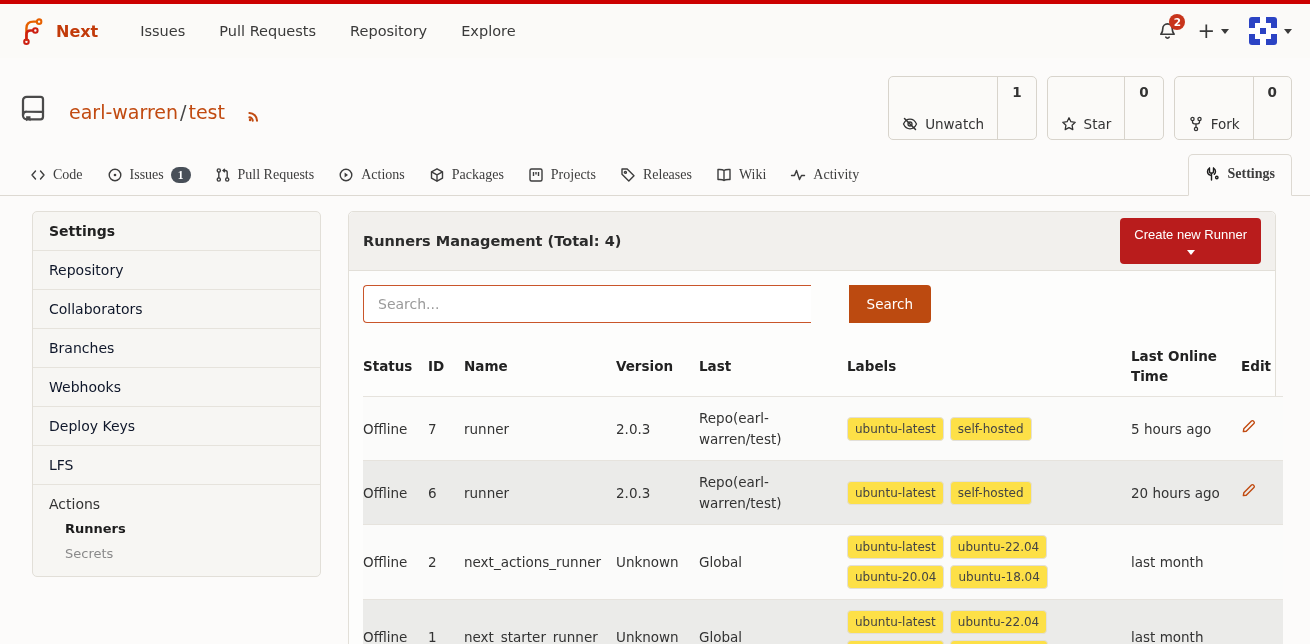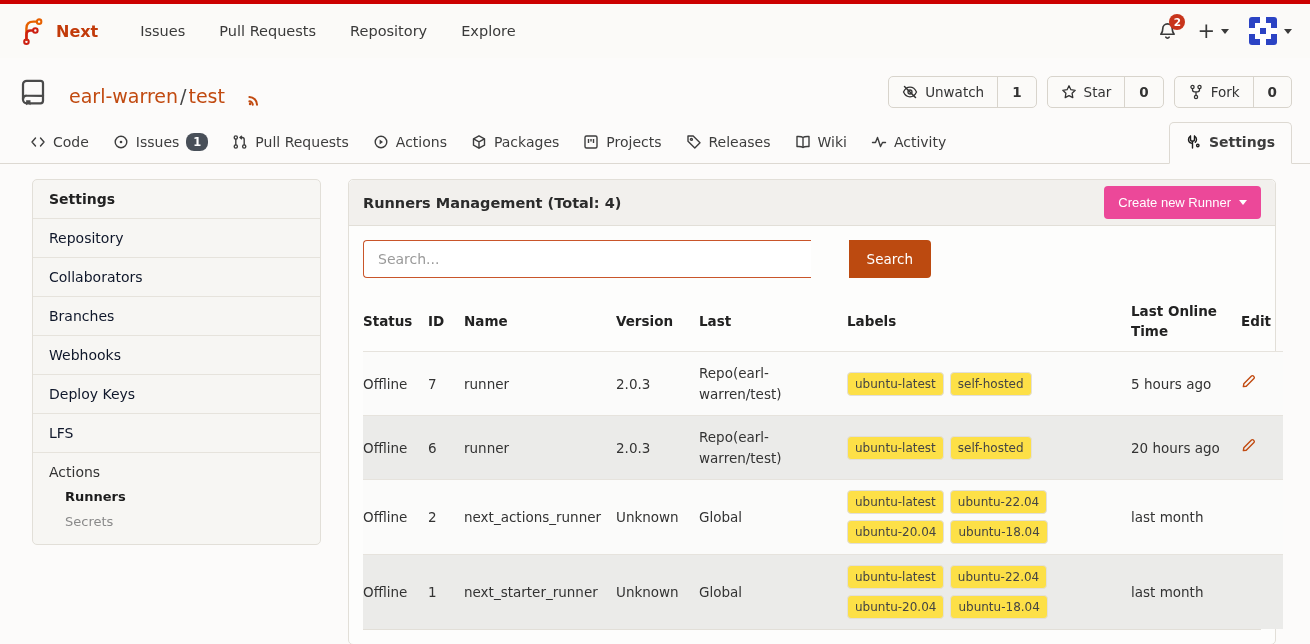--- a/index.html
+++ b/index.html
@@ -32,25 +32,25 @@
   .avatar-menu { display:flex; align-items:center; gap:7px; cursor:pointer; }
   .avatar { width:28px; height:28px; border-radius:3px; overflow:hidden; }
 
   
   .repo-header { display:flex; align-items:center; padding:18px 18px 10px 18px; }
   .repo-title { display:flex; align-items:flex-end; gap:21px; font-size:19px; }
   .repo-owner, .repo-name { color:#c14a10; cursor:pointer; }
   .repo-sep { color:#444; margin:0 2px; }
   .repo-actions { margin-left:auto; display:flex; gap:10px; }
   .btn-group { display:flex; border:1px solid #d8d4cc; border-radius:5px; background:#fbfaf8; overflow:hidden; font-size:13.5px; }
-  .btn-main { display:flex; align-items:center; gap:7px; padding:7px 13px; cursor:pointer; color:#333; }
+  .btn-main { display:flex; align-items:center; gap:7px; padding:7px 13px; cursor:pointer; color:#333;margin-top:32px; }
   .btn-count { border-left:1px solid #d8d4cc; padding:7px 14px; cursor:pointer; color:#333; font-weight:600; }
 
   
-  .tabbar { display:flex; align-items:center; padding:4px 18px 0 18px; border-bottom:1px solid #ddd9d2; position:relative; }
+  .tabbar { display:flex; align-items:flex-end; padding:4px 18px 0 18px; border-bottom:1px solid #ddd9d2; position:relative;font-family:Liberation Serif, serif; }
   .tab { display:flex; align-items:center; gap:7px; padding:10px 12px 12px 12px; font-size:14px; color:#3d3d3d; cursor:pointer; }
   .tab-badge { background:#484f58; color:#fff; font-size:11.5px; font-weight:bold; padding:2px 7px; border-radius:8px; }
   .tab-spacer { flex:1; }
   .tab.active {
     background:#fcfbfa; border:1px solid #ddd9d2; border-bottom:1px solid #fcfbfa;
     border-radius:5px 5px 0 0; margin-bottom:-1px; font-weight:bold; padding:11px 16px 13px 16px;
   }
 
   
   .main { display:flex; padding:15px 0 0 32px; align-items:flex-start; }
@@ -67,22 +67,22 @@
   .sb-section { border-bottom:none; padding-bottom:10px; }
 
   
   .panel { width:928px; margin-left:27px; border:1px solid #e2dfd8; border-radius:5px; background:#fdfdfc; }
   .panel-header {
     display:flex; align-items:center; justify-content:space-between;
     background:#f2f0ed; border-bottom:1px solid #e2dfd8; padding:6px 14px; border-radius:5px 5px 0 0; min-height:42px;gap:21px;
   }
   .panel-title { font-weight:bold; font-size:14.5px; color:#2b2b2b; }
   .create-btn {
-    background:#ec4899; color:#fff; font-size:13px; border:none; border-radius:4px;
-    padding:9px 14px; display:flex; align-items:center; gap:8px; cursor:pointer;
+    background:#b91c1c; color:#fff; font-size:13px; border:none; border-radius:4px;
+    padding:9px 14px; display:flex; align-items:center; gap:8px; cursor:pointer;flex-direction:column;
   }
   .create-btn .caret { border-top-color:#fff; border-left-width:4px; border-right-width:4px; }
   .panel-body { padding:14px; }
 
   
   .search-row { display:flex; width:568px; margin-bottom:14px;gap:22px; }
   .search-input {
     flex:1; height:38px; border:1px solid #c9552a; border-right:none; border-radius:4px 0 0 4px;
     padding:0 14px; font-size:14px; font-family:inherit; color:#333; background:#fff; outline:none;
   }

